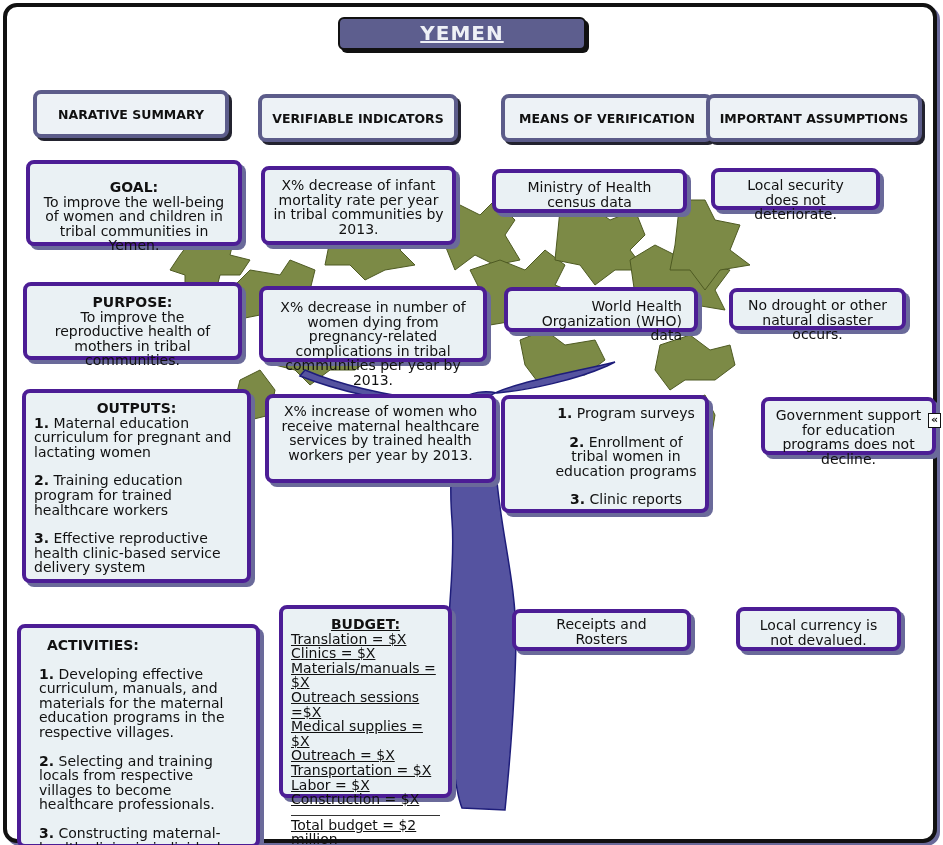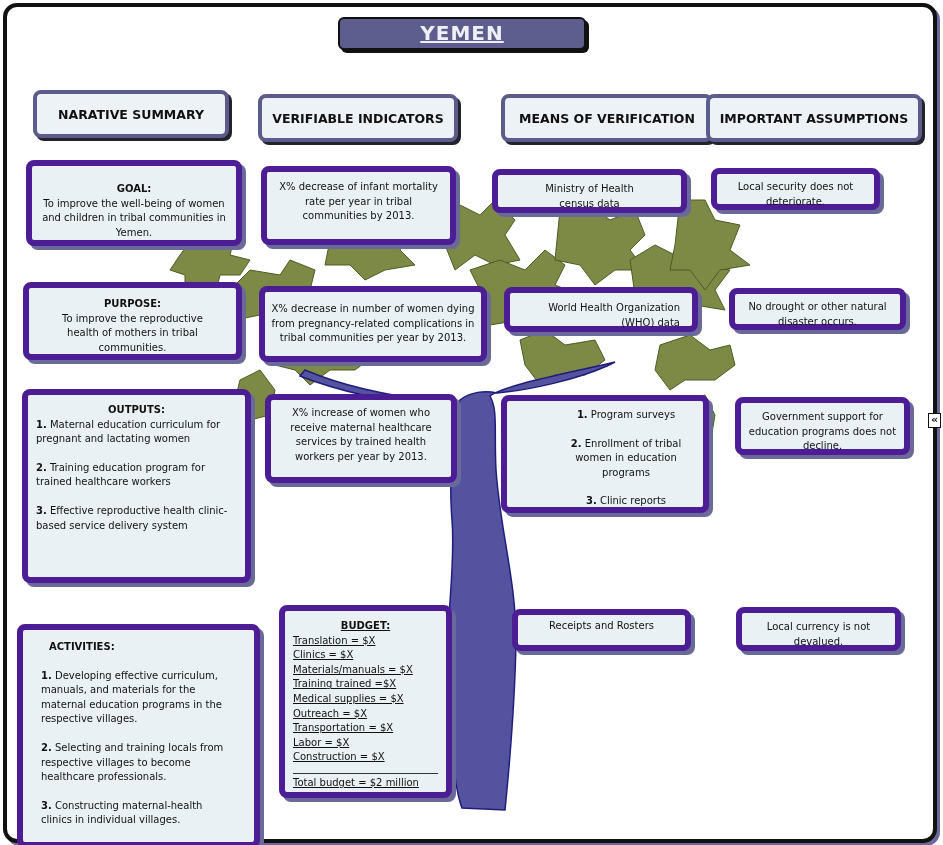--- a/index.html
+++ b/index.html
@@ -10,22 +10,22 @@
              box-shadow: 3px 3px 0 #6a6a9a; }
     .tree { position: absolute; left: 0; top: 0; width: 943px; height: 845px; }
     .title { position: absolute; left: 338px; top: 17px; width: 244px; height: 29px;
              background: #5d5e8e; border: 2px solid #111; border-radius: 6px;
              box-shadow: 3px 3px 0 #111; color: #eef0f6; font-weight: bold;
              font-size: 20px; letter-spacing: 1px; text-align: center; line-height: 29px; text-decoration: underline; }
     .hdr { position: absolute; height: 40px; background: #edf2f6; border: 4px solid #5c5c8a;
            border-radius: 8px; box-shadow: 3px 3px 0 #23232f; font-weight: bold;
            font-size: 12.5px; text-align: left; display: flex; align-items: center;
            justify-content: center; }
-    .box { position: absolute; background: #eaf1f4; border: 6px solid #4c1d95; border-radius: 8px;
-           box-shadow: 4px 4px 0 #6a6a9a; font-size: 10px; line-height: 14.6px;
+    .box { position: absolute; background: #eaf1f4; border: 4px solid #4c1d95; border-radius: 8px;
+           box-shadow: 4px 4px 0 #6a6a9a; font-size: 14px; line-height: 14.6px;
            text-align: center; box-sizing: border-box; padding: 4px 6px; }
     .box .lbl { font-weight: bold; display: block; }
     .left { text-align: left; }
     .item { display: block; margin-bottom: 14px; }
     .item:last-child { margin-bottom: 0; }
     .num { font-weight: bold; }
     .budget-line { display: block; text-align: left; }
     .total { display: block; text-align: left; border-top: 1px solid #333; margin-top: 8px; padding-top: 2px; }
     .scroll-icon { position: absolute; left: 928px; top: 413px; width: 11px; height: 13px;
                    border: 1px solid #111; font-size: 11px; line-height: 12px; text-align: center;
@@ -80,40 +80,40 @@
 <div class="box" style="left:259px;top:286px;width:228px;height:76px;padding-top:10px;">X% decrease in number of women dying from pregnancy-related complications in tribal communities per year by 2013.</div>
 <div class="box" style="left:504px;top:287px;width:194px;height:45px;padding-top:8px;padding-left:12px;padding-right:12px;text-align:right;">World Health Organization (WHO) data</div>
 <div class="box" style="left:729px;top:288px;width:177px;height:42px;padding-top:6px;">No drought or other natural disaster occurs.</div>
 
 <div class="box left" style="left:22px;top:389px;width:229px;height:194px;padding:8px 8px;">
   <span class="lbl" style="text-align:center;">OUTPUTS:</span>
   <span class="item"><span class="num">1.</span> <span>Maternal education curriculum for pregnant and lactating women</span></span>
   <span class="item"><span class="num">2.</span> <span>Training education program for trained healthcare workers</span></span>
   <span class="item"><span class="num">3.</span> <span>Effective reproductive health clinic-based service delivery system</span></span>
 </div>
-<div class="box" style="left:265px;top:394px;width:192px;height:89px;padding-top:6px;">X% increase of women who receive maternal healthcare services by trained health workers per year by 2013.</div>
+<div class="box" style="left:265px;top:394px;width:231px;height:89px;padding-top:6px;">X% increase of women who receive maternal healthcare services by trained health workers per year by 2013.</div>
 <div class="box" style="left:501px;top:395px;width:208px;height:118px;padding-top:7px;padding-left:48px;">
   <span class="item"><span class="num">1.</span> <span>Program surveys</span></span>
   <span class="item"><span class="num">2.</span> <span>Enrollment of tribal women in education programs</span></span>
   <span class="item"><span class="num">3.</span> <span>Clinic reports</span></span>
 </div>
-<div class="box" style="left:735px;top:397px;width:175px;height:58px;padding-top:7px;">Government support for education programs does not decline.</div>
+<div class="box" style="left:761px;top:397px;width:175px;height:58px;padding-top:7px;">Government support for education programs does not decline.</div>
 
 <div class="box left" style="left:17px;top:624px;width:243px;height:224px;padding:10px 18px;">
   <span class="lbl" style="margin:0 0 14px 8px;">ACTIVITIES:</span>
   <span class="item"><span class="num">1.</span> <span>Developing effective curriculum, manuals, and materials for the maternal education programs in the respective villages.</span></span>
   <span class="item"><span class="num">2.</span> <span>Selecting and training locals from respective villages to become healthcare professionals.</span></span>
   <span class="item"><span class="num">3.</span> <span>Constructing maternal-health clinics in individual villages.</span></span>
 </div>
 <div class="box" style="left:279px;top:605px;width:173px;height:193px;padding:8px 8px;text-decoration:underline;">
   <span class="lbl">BUDGET:</span>
   <span class="budget-line">Translation = $X</span>
   <span class="budget-line">Clinics = $X</span>
   <span class="budget-line">Materials/manuals = $X</span>
-  <span class="budget-line">Training trained =$X</span>
+  <span class="budget-line">Outreach sessions =$X</span>
   <span class="budget-line">Medical supplies = $X</span>
   <span class="budget-line">Outreach = $X</span>
   <span class="budget-line">Transportation = $X</span>
   <span class="budget-line">Labor = $X</span>
   <span class="budget-line">Construction = $X</span>
   <span class="total">Total budget = $2 million</span>
 </div>
 <div class="box" style="left:512px;top:609px;width:179px;height:42px;padding-left:30px;padding-right:30px;">Receipts and Rosters</div>
 <div class="box" style="left:736px;top:607px;width:165px;height:44px;padding-top:7px;padding-left:14px;padding-right:14px;">Local currency is not devalued.</div>
 

